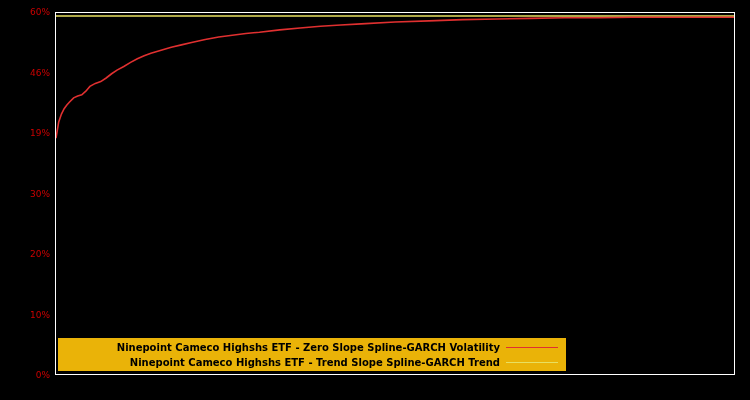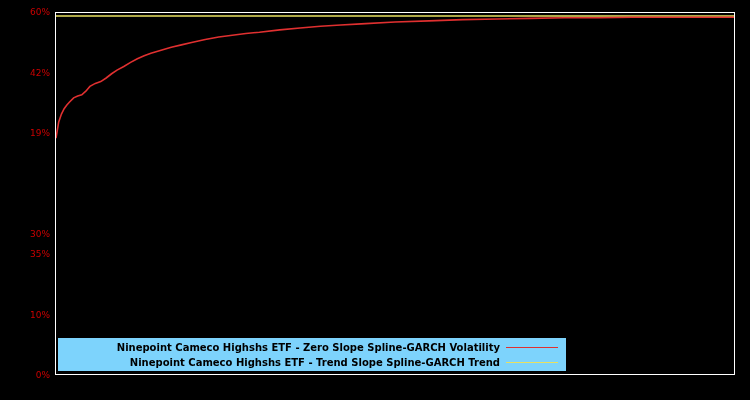--- a/index.html
+++ b/index.html
@@ -51,21 +51,21 @@
     width: 50px;
     height: 400px;
   }
   
   #legend {
     position: absolute;
     left: 57px;
     top: 337px;
     width: 510px;
     height: 35px;
-    background: #7dd3fc;
+    background: #eab308;
     border: 1px solid #000000;
     box-sizing: border-box;
     padding: 2px 0 0 0;
   }
   .legend-row {
     display: flex;
     align-items: center;
     height: 15px;
     width: 100%;
   }
@@ -89,24 +89,24 @@
   }
 </style>
 </head>
 <body>
 
 <div id="page">
 
   <div id="ylabels">
     <div class="ytick" style="top:375px;">0%</div>
     <div class="ytick" style="top:314.5px;">10%</div>
-    <div class="ytick" style="top:254px;">35%</div>
-    <div class="ytick" style="top:193.5px;margin-top:40px;">30%</div>
+    <div class="ytick" style="top:254px;">20%</div>
+    <div class="ytick" style="top:193.5px;">30%</div>
     <div class="ytick" style="top:133px;">19%</div>
-    <div class="ytick" style="top:72.5px;">42%</div>
+    <div class="ytick" style="top:72.5px;">46%</div>
     <div class="ytick" style="top:12px;">60%</div>
   </div>
 
   <div id="plot">
     <svg id="plot-svg" viewBox="0 0 680 363" preserveAspectRatio="none">
       <g>
         <polyline id="series-trend" fill="none" stroke="#e8e060" stroke-width="1.6" vector-effect="non-scaling-stroke" points="0.00,3.02 68.00,3.02 136.00,3.02 204.00,3.02 272.00,3.02 340.00,3.02 408.00,3.02 476.00,3.02 544.00,3.02 612.00,3.02 680.00,3.02"></polyline>
         <polyline id="series-vol" fill="none" stroke="#e03030" stroke-width="1.6" vector-effect="non-scaling-stroke" points="0.00,125.84 2.72,109.50 5.44,101.64 8.16,96.19 10.88,92.56 13.60,89.54 17.68,85.31 21.76,83.49 25.84,82.28 29.92,78.65 34.00,73.81 39.44,70.78 44.88,68.97 50.32,65.34 55.76,61.11 61.20,57.48 68.00,53.84 74.80,49.61 81.60,45.98 88.40,42.95 95.20,40.53 105.40,37.51 115.60,34.48 125.80,32.06 136.00,29.64 149.60,26.62 163.20,24.20 176.80,22.39 190.40,20.57 204.00,19.36 224.40,16.94 244.80,15.13 265.20,13.31 285.60,12.10 306.00,10.89 340.00,9.07 374.00,7.87 408.00,6.65 442.00,6.05 476.00,5.44 510.00,4.84 544.00,4.84 578.00,4.24 612.00,4.24 646.00,4.24 680.00,4.24"></polyline>
       </g>
     </svg>

